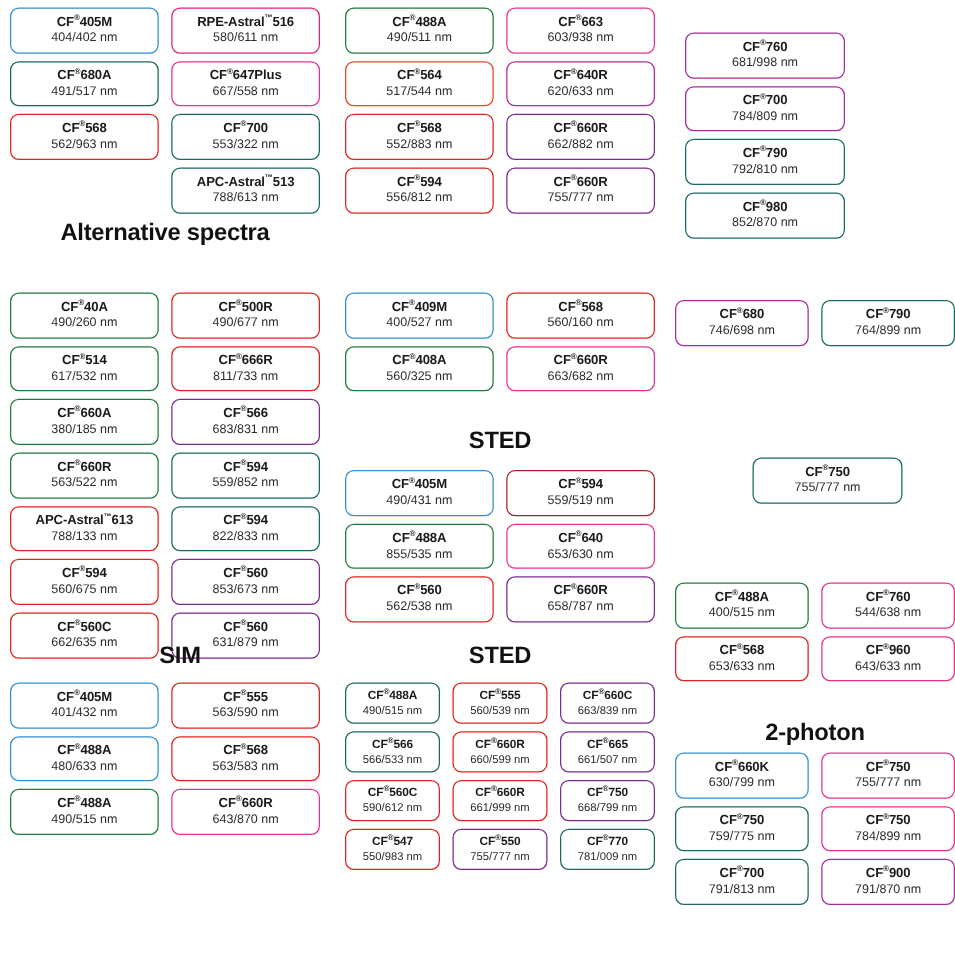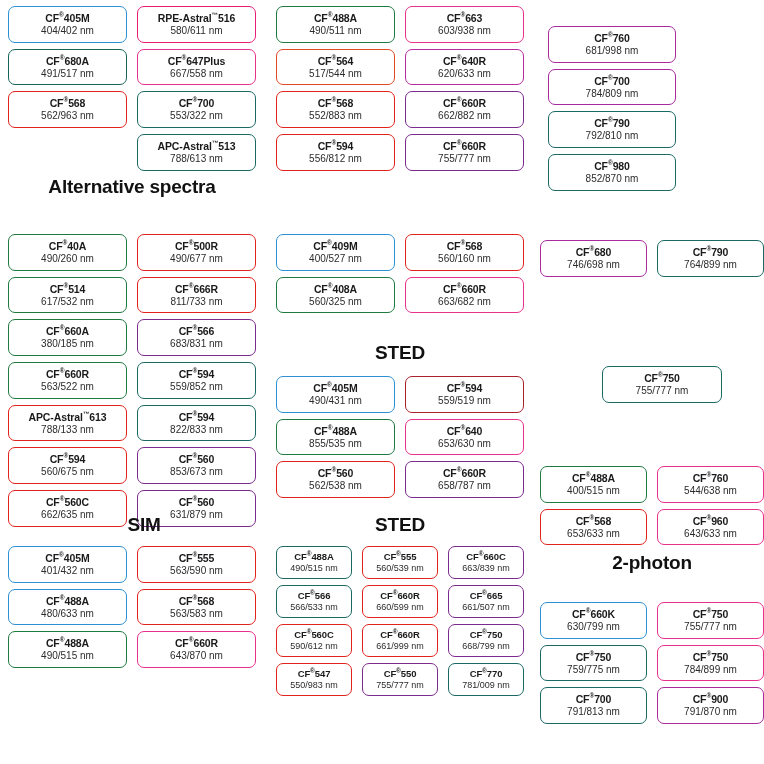--- a/index.html
+++ b/index.html
@@ -102,21 +102,21 @@
 
   #blk-tirf-head   { left: 540px; top: 440px; width: 224px; }
   #blk-tirf-grid   { left: 540px; top: 466px; width: 224px; }
 
   #blk-sim-head    { left: 16px;   top: 514px; width: 256px; }
   #blk-sim-grid    { left: 8px;   top: 546px; width: 248px; }
 
   #blk-storm-head  { left: 276px; top: 514px; width: 248px; }
   #blk-storm-grid  { left: 276px; top: 546px; width: 248px; }
 
-  #blk-2p-head     { left: 540px; top: 552px; width: 224px; }
+  #blk-2p-head     { left: 540px; top: 576px; width: 224px; }
   #blk-2p-grid     { left: 540px; top: 602px; width: 224px; }
 
   
   #blk-storm-grid .pill { padding: 3px 1px 4px; }
   #blk-storm-grid .pill .nm-name { font-size: 9.5px; }
   #blk-storm-grid .pill .nm-val { font-size: 9px; }
 </style>
 </head>
 <body>
 

